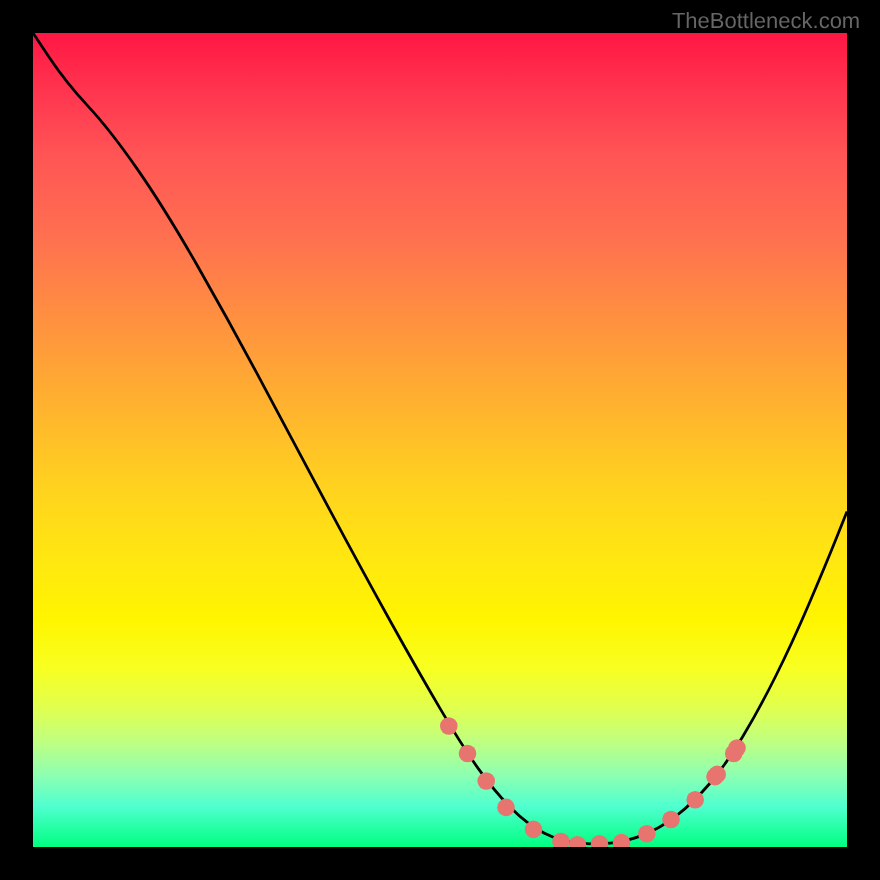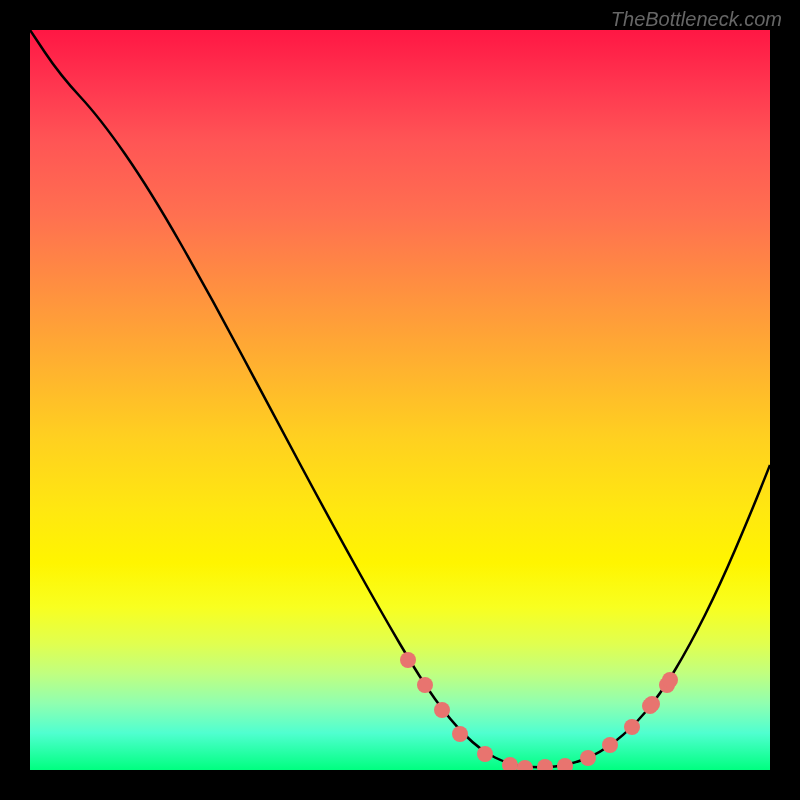--- a/index.html
+++ b/index.html
@@ -15,21 +15,20 @@
       font-family: Arial, sans-serif;
     }
     .watermark {
       position: absolute;
       top: 8px;
       right: 18px;
       color: #666;
       font-size: 20px;
       font-weight: normal;
       z-index: 10;
-      font-style: italic;
     }
     .chart-container {
       position: absolute;
       top: 30px;
       left: 30px;
       width: 740px;
       height: 740px;
       overflow: hidden;
     }
     .gradient-bg {

